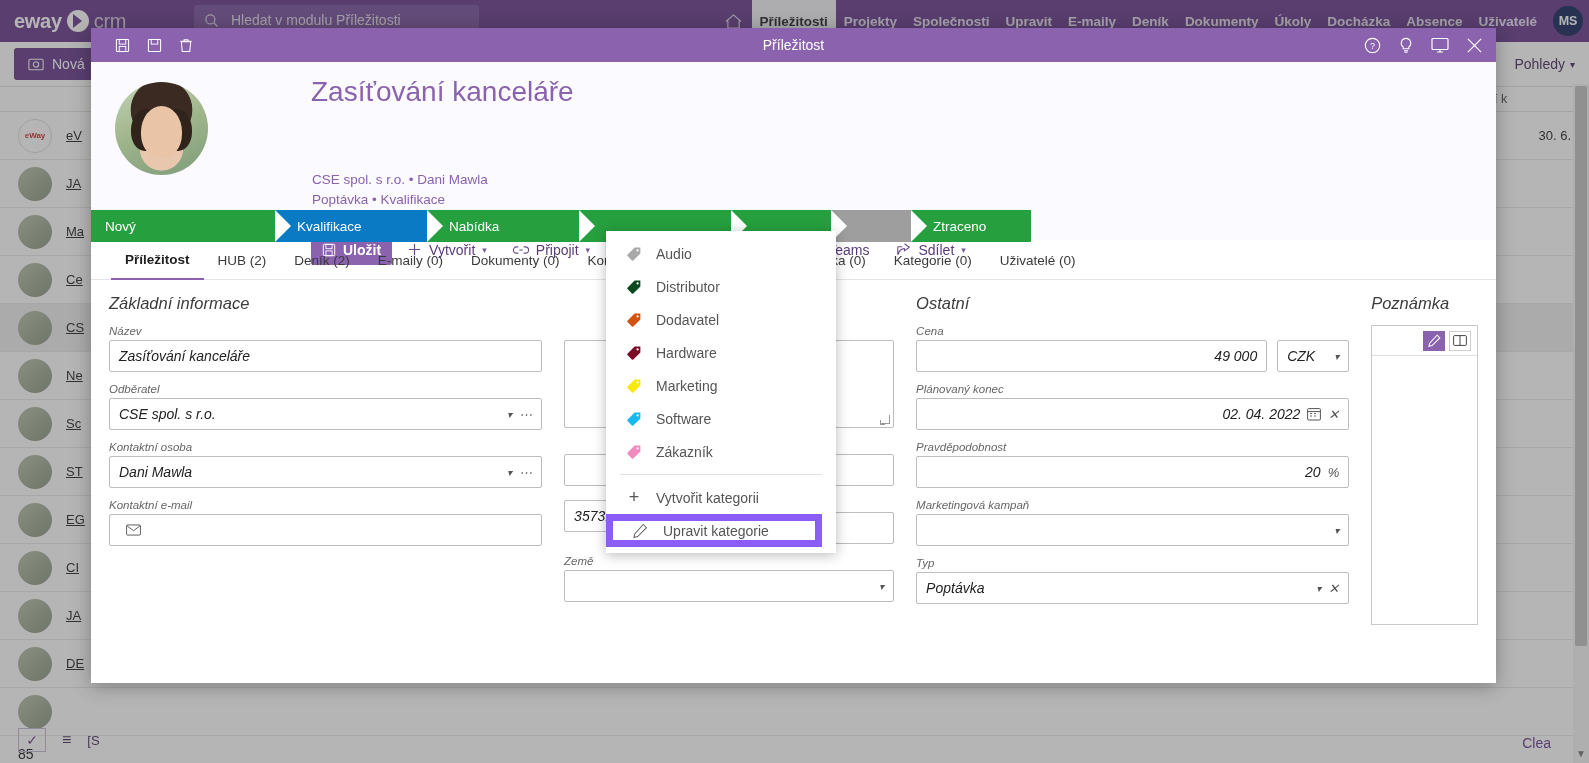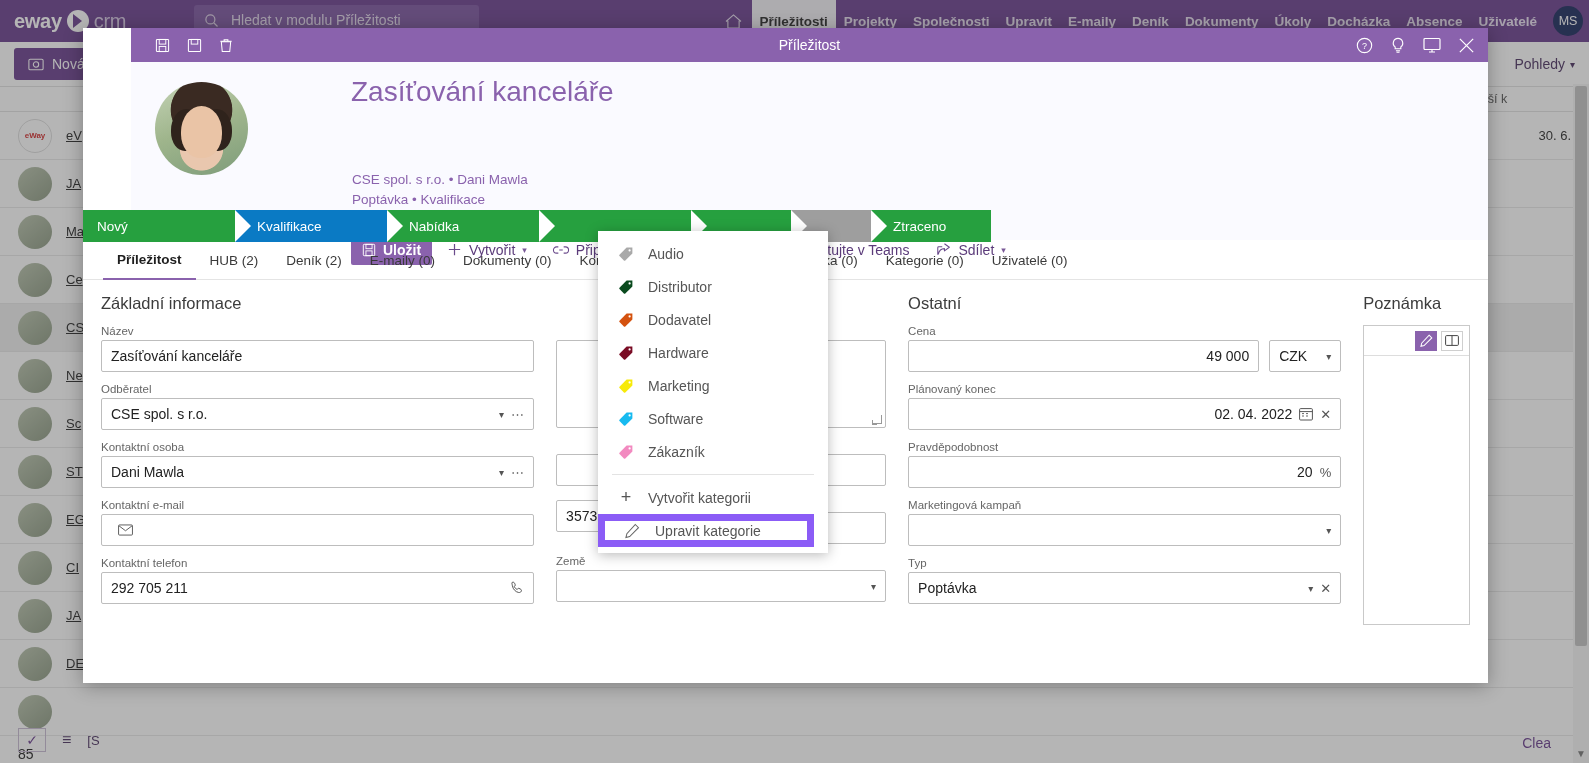--- a/index.html
+++ b/index.html
@@ -50,21 +50,21 @@
   }
   #bg-nav .nv {
     color: #e8dff0; font-size: 13.5px; font-weight: 600;
     padding: 0 8px; display: flex; align-items: center; height: 42px;
     white-space: nowrap;
   }
   #bg-nav .nv.active { background: #f3f0f6; color: #2b2b2b; }
   #bg-nav .nv.home { font-size: 16px; padding: 0 10px; }
   #bg-avatar {
     width: 30px; height: 30px; border-radius: 50%;
-    background: #1b2a5e; color: #fff; font-size: 12.5px; font-weight: 400;
+    background: #1b2a5e; color: #fff; font-size: 12.5px; font-weight: 700;
     display: flex; align-items: center; justify-content: center;
     align-self: center; margin-left: 8px;
   }
   #bg-body { position: absolute; top: 42px; left: 0; right: 0; bottom: 0; background:#fff; }
   #bg-toolrow {
     position: absolute; top: 0; left: 0; right: 0; height: 44px;
     display: flex; align-items: center; justify-content: space-between;
     padding: 0 14px;
   }
   #bg-new-btn {
@@ -108,22 +108,22 @@
   #bg-scroll { position: absolute; right: 0; top: 42px; bottom: 0; width: 16px; background: #f5f5f5; }
   #bg-scroll .thumb { position: absolute; top: 2px; left: 2px; width: 12px; height: 560px;
       background: #c4c4c4; border-radius: 2px; }
   #bg-scroll .arw { position: absolute; bottom: 4px; left: 3px; color: #7a7a7a; font-size: 10px; }
 
   
   #dim { position: absolute; inset: 0; background: rgba(60,60,60,.38); }
 
   
   #modal {
-    position: absolute; left: 83px; top: 28px; width: 1405px; height: 655px;
-    background: #ffffff; box-shadow: 0 3px 18px rgba(0,0,0,.3); padding-left: 48px;
+    position: absolute; left: 91px; top: 28px; width: 1405px; height: 655px;
+    background: #ffffff; box-shadow: 0 3px 18px rgba(0,0,0,.3);
   }
   #m-title {
     height: 34px; background: #8a62ad; display: flex; align-items: center;
     position: relative; color: #fff;
   }
   #m-title .tl-icons { display: flex; gap: 6px; padding-left: 18px; }
   #m-title .tl-ic { width: 26px; height: 24px; display: flex; align-items: center;
      justify-content: center; }
   #m-title .tl-txt { position: absolute; left: 0; right: 0; text-align: center;
      font-size: 14px; pointer-events: none; }
@@ -170,21 +170,21 @@
       border-bottom: 16px solid transparent; z-index: 3; }
   .pp.first { padding-left: 14px; }
 
   #m-tabs { position: absolute; left: 0; top: 214px; right: 0; height: 38px;
      border-bottom: 1px solid #e4e4e4; display: flex; align-items: center; padding-left: 20px; }
   .tabi { font-size: 13.5px; color: #3a3a3a; padding: 0 14px; height: 38px;
      display: flex; align-items: center; white-space: nowrap; }
   .tabi.active { color: #1f1f1f; font-weight: 700; border-bottom: 2px solid #8a62ad; }
 
   #m-content { position: absolute; left: 0; top: 252px; right: 0; bottom: 0;
-     display: flex; padding: 14px 18px 0 18px; gap: 22px; }
+     display: flex; padding: 14px 18px 0 18px; gap: 22px; font-style: italic; }
   .sect-title { font-size: 16.5px; color: #3c3c3c; margin-bottom: 12px; }
   .fld { margin-bottom: 11px; position: relative; }
   .fld label { display: block; font-size: 11.5px; color: #666; margin-bottom: 3px; }
   .inp { height: 32px; border: 1px solid #bdbdbd; border-radius: 2px; background: #fff;
      display: flex; align-items: center; padding: 0 9px; font-size: 14px; color: #222; }
   .inp.ta { height: 88px; align-items: flex-start; padding-top: 6px; position: relative; }
   .inp.ta::after { content: ""; position: absolute; right: 3px; bottom: 3px; width: 8px; height: 8px;
      border-right: 1px solid #999; border-bottom: 1px solid #999;
      box-shadow: -3px 3px 0 -2px #999; }
   .inp .val { flex: 1; }
@@ -470,21 +470,21 @@
     </div>
 
     <div id="cursor">
       <svg width="20" height="26" viewBox="0 0 20 26">
         <path d="M5 2 a1.8 1.8 0 0 1 3.6 0 v8 M8.6 8.5 a1.6 1.6 0 0 1 3.2 0 v2 M11.8 9.5 a1.6 1.6 0 0 1 3.2 0 v2 M15 10.5 a1.5 1.5 0 0 1 3 0 v6 a7 7 0 0 1 -7 7 h-2 a6 6 0 0 1 -5 -3 l-3.6 -6 a1.7 1.7 0 0 1 2.8 -1.9 L5 15.5 V2" fill="#ffffff" stroke="#333" stroke-width="1.1" stroke-linejoin="round"></path>
       </svg>
     </div>
   </div>
 
   <div id="pipe">
-    <div class="pp first" style="background:#26a03f;color:#26a03f;width:152px">
+    <div class="pp first" style="background:#26a03f;color:#26a03f;width:184px">
       <span style="color:#fff;position:relative;z-index:4">Nový</span>
       <span class="tip"></span>
     </div>
     <div class="pp" style="background:#0a7ac4;color:#0a7ac4;width:152px">
       <span class="notch"></span>
       <span style="color:#fff;position:relative;z-index:4">Kvalifikace</span>
       <span class="tip"></span>
     </div>
     <div class="pp" style="background:#26a03f;color:#26a03f;width:152px">
       <span class="notch"></span>
@@ -557,31 +557,20 @@
         <div class="inp">
           <span class="adorn">
             <svg width="15" height="12" viewBox="0 0 16 12">
                 <rect x="0.6" y="0.6" width="14.8" height="10.8" rx="1" fill="none" stroke="#555" stroke-width="1"></rect>
                 <path d="M1 1.5 L8 6.8 L15 1.5" fill="none" stroke="#555" stroke-width="1"></path>
               </svg>
           </span>
         </div>
       </div>
 
-      <div class="fld">
-        <label>Kontaktní telefon</label>
-        <div class="inp">
-          <span class="val">292 705 211</span>
-          <span class="adorn">
-            <svg width="14" height="14" viewBox="0 0 14 14">
-                <path d="M2.2 1.4 c1 -0.6 2 0 2.4 0.9 l0.6 1.4 c0.2 0.5 0 1 -0.4 1.3 l-0.6 0.4 c0.5 1.4 1.6 2.5 3 3 l0.4 -0.6 c0.3 -0.4 0.8 -0.6 1.3 -0.4 l1.4 0.6 c0.9 0.4 1.5 1.4 0.9 2.4 c-0.5 0.8 -1.5 1.3 -2.5 1.1 C5.7 11 3 8.3 2.4 4.8 C2.2 3.2 1.5 2 2.2 1.4Z" fill="none" stroke="#555" stroke-width="1"></path>
-              </svg>
-          </span>
-        </div>
-      </div>
     </div>
 
     <div class="col-b">
       <div class="sect-title" style="visibility:hidden">&nbsp;</div>
       <div class="fld">
         <label>&nbsp;</label>
         <div class="inp ta"></div>
       </div>
       <div class="fld">
         <label>&nbsp;</label>

